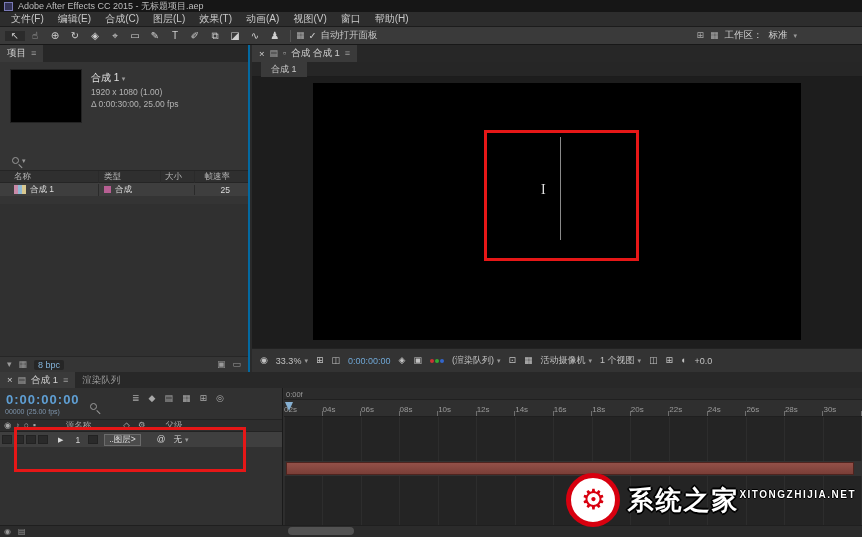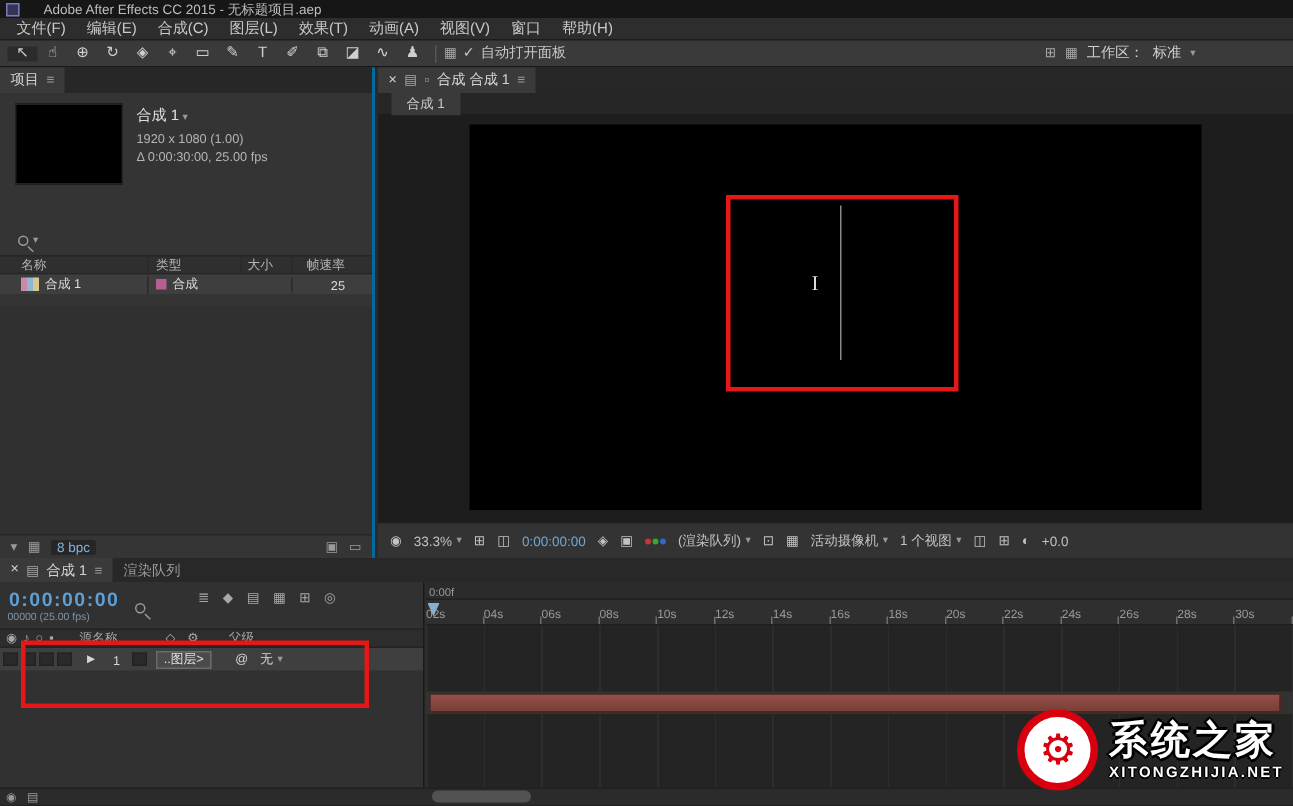--- a/index.html
+++ b/index.html
@@ -1,21 +1,21 @@
 <!DOCTYPE html>
 <html><head>
 <meta charset="utf-8">
 <style>
   *{box-sizing:border-box;margin:0;padding:0}
   body{background:#111;font-family:"Liberation Sans","DejaVu Sans",sans-serif}
   .app{position:relative;width:862px;height:537px;background:#2a2a2a;overflow:hidden;color:#c8c8c8;font-family:"Liberation Sans","DejaVu Sans",sans-serif}
   .ico{display:inline-block;text-align:center;line-height:1}
 
   
-  .titlebar{position:absolute;left:0;top:0;right:0;height:12px;background:#161616;display:flex;align-items:center;gap:16px;padding:0 4px;font-size:9px;color:#bdbdbd}
+  .titlebar{position:absolute;left:0;top:0;right:0;height:12px;background:#161616;display:flex;align-items:center;gap:5px;padding:0 4px;font-size:9px;color:#bdbdbd}
   .app-icon{width:9px;height:9px;background:#343457;border:1px solid #7a7ab8;flex:none}
   .menubar{position:absolute;left:0;top:12px;right:0;height:14px;background:#2d2d2d;display:flex;align-items:center;padding-left:4px;font-size:10px}
   .menu-item{padding:0 7px;color:#c9c9c9;white-space:nowrap}
   .toolbar{position:absolute;left:0;top:26px;right:0;height:19px;background:#3a3a3a;border-top:1px solid #1c1c1c;border-bottom:1px solid #181818;display:flex;align-items:center;padding:0 5px;font-size:10px;color:#d0d0d0}
   .tool{width:20px;text-align:center;font-size:10px;color:#cfcfcf}
   .tool:first-child{background:#2b2b2b}
   .vsep{width:1px;height:12px;background:#555;margin:0 5px}
   .tb-check{display:flex;align-items:center;gap:4px;font-size:9.5px;color:#c6c6c6;margin-left:4px}
   .tb-right{margin-left:auto;display:flex;align-items:center;gap:6px;font-size:9.5px;padding-right:60px}
   .small-ico{font-size:9px;color:#a8a8a8}
@@ -88,21 +88,21 @@
   .rowstripe{position:absolute;left:0;right:0;top:44px;height:15px;background:#323232}
   .layerbar{position:absolute;left:2px;right:8px;top:45px;height:13px;background:linear-gradient(#935048,#7a3e37);border:1px solid #4e241f}
   .tl-bottom{position:absolute;left:0;right:0;bottom:0;height:12px;background:#2b2b2b;border-top:1px solid #1f1f1f}
   .hthumb{position:absolute;left:288px;bottom:2px;width:66px;height:8px;background:#525252;border-radius:4px}
   .bico{position:absolute;bottom:1px;font-size:8px;color:#9a9a9a}
 
   
   .watermark{position:absolute;right:6px;bottom:10px;display:flex;align-items:center;gap:7px;z-index:50}
   .wlogo{width:54px;height:54px;border-radius:50%;background:#fff;border:5px solid #d8000f;display:flex;align-items:center;justify-content:center;flex:none}
   .wlogo span{color:#d8000f;font-size:28px}
-  .wtxt{display:flex;flex-direction:column;line-height:1.1}
+  .wtxt{display:flex;flex-direction:row;line-height:1.1}
   .wname{font-size:26px;font-weight:bold;color:#fff;text-shadow:-2px 0 #000,2px 0 #000,0 -2px #000,0 2px #000,1px 1px #000,-1px -1px #000;letter-spacing:2px}
   .wurl{font-size:10px;font-weight:bold;color:#fff;text-shadow:-1px 0 #000,1px 0 #000,0 -1px #000,0 1px #000;letter-spacing:1.5px;margin-top:3px}
 </style>
 </head>
 <body>
 
 <div class="app">
 
   <div class="titlebar">
     <span class="app-icon"></span>
@@ -291,21 +291,21 @@
         <span class="ico">▤</span>
         <span class="ico">▦</span>
         <span class="ico">⊞</span>
         <span class="ico">◎</span>
       </span>
       <div class="tl-cols">
         <span class="ico" style="margin-left:4px">◉</span>
         <span class="ico" style="margin-left:4px">♪</span>
         <span class="ico" style="margin-left:4px">○</span>
         <span class="ico" style="margin-left:4px">▪</span>
-        <span style="margin-left:17px">源名称</span>
+        <span style="margin-left:30px">源名称</span>
         <span class="ico" style="margin-left:32px">◇</span>
         <span class="ico" style="margin-left:8px">⚙</span>
         <span style="margin-left:20px">父级</span>
       </div>
       <div class="tl-row">
         <span class="tgl"></span>
         <span class="tgl"></span>
         <span class="tgl"></span>
         <span class="tgl"></span>
         <span class="ico" style="margin-left:10px;font-size:7px">▶</span>

